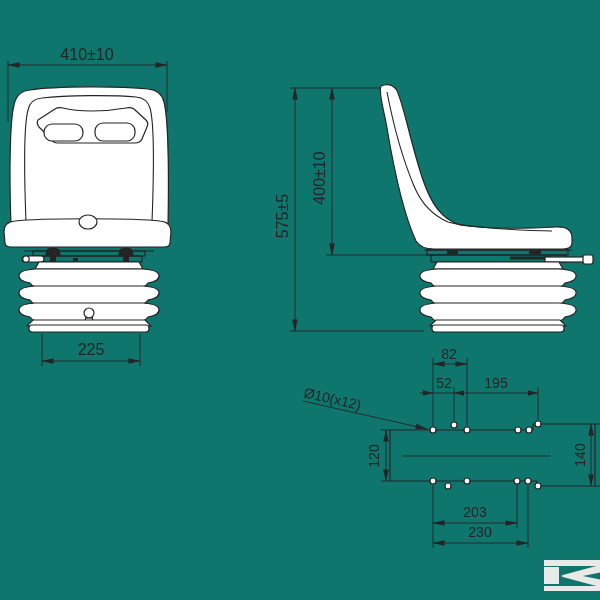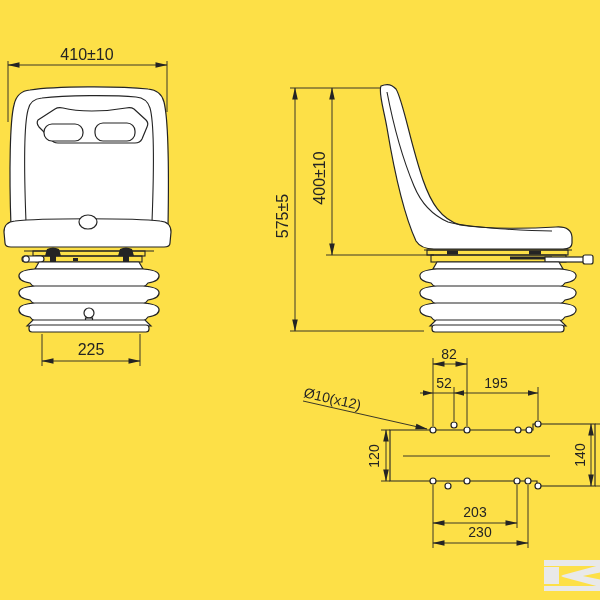--- a/index.html
+++ b/index.html
@@ -1,16 +1,16 @@
 <!DOCTYPE html>
 <html><head>
 <meta charset="utf-8">
 <style>
   html,body{margin:0;padding:0;background:#fff;}
-  #stage{position:relative;width:600px;height:600px;background:#fde047;overflow:hidden;
+  #stage{position:relative;width:600px;height:600px;background:#0f766e;overflow:hidden;
          font-family:"Liberation Sans",sans-serif;}
   svg{position:absolute;left:0;top:0;}
   svg text{fill:#242424;font-family:"Liberation Sans","DejaVu Sans",sans-serif;}
   .dimtxt{font-size:16px;}
   .dimtxt-sm{font-size:14px;}
   .ln{stroke:#242424;stroke-width:1;fill:none;}
   .ln-thin{stroke:#242424;stroke-width:0.9;fill:none;}
   .shape{stroke:#242424;stroke-width:1.2;fill:#fff;}
   .shape-open{stroke:#242424;stroke-width:1.1;fill:none;}
   .solid{fill:#242424;stroke:none;}

